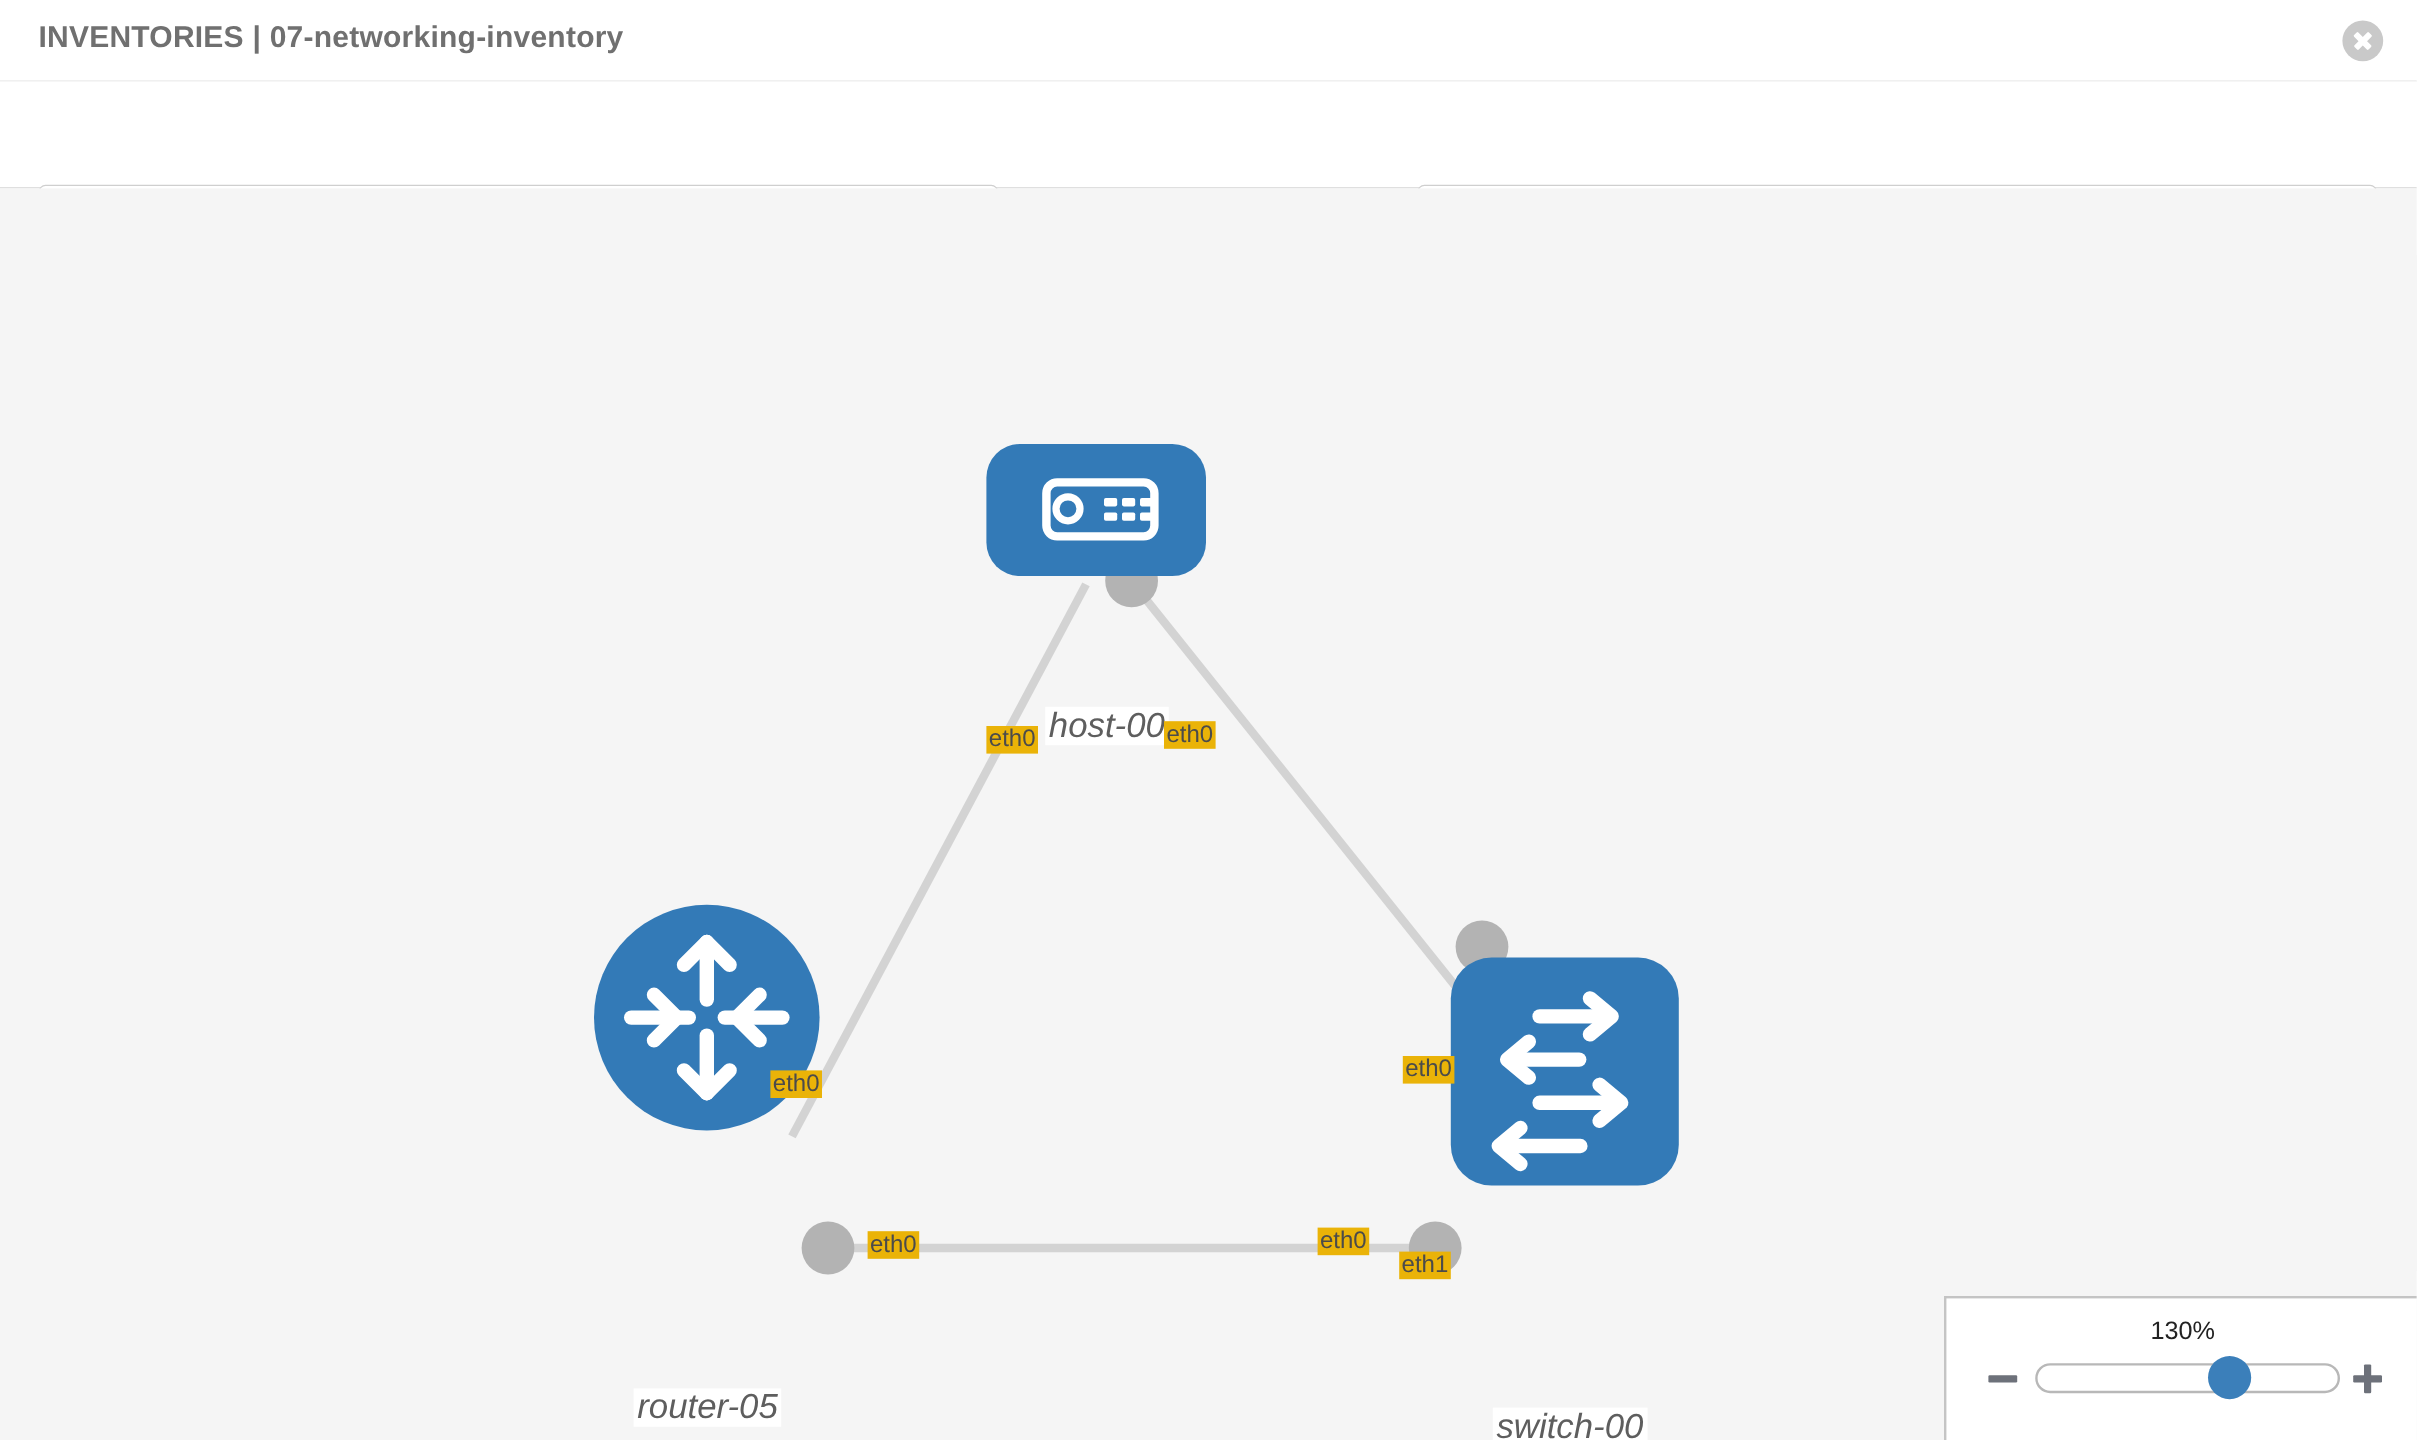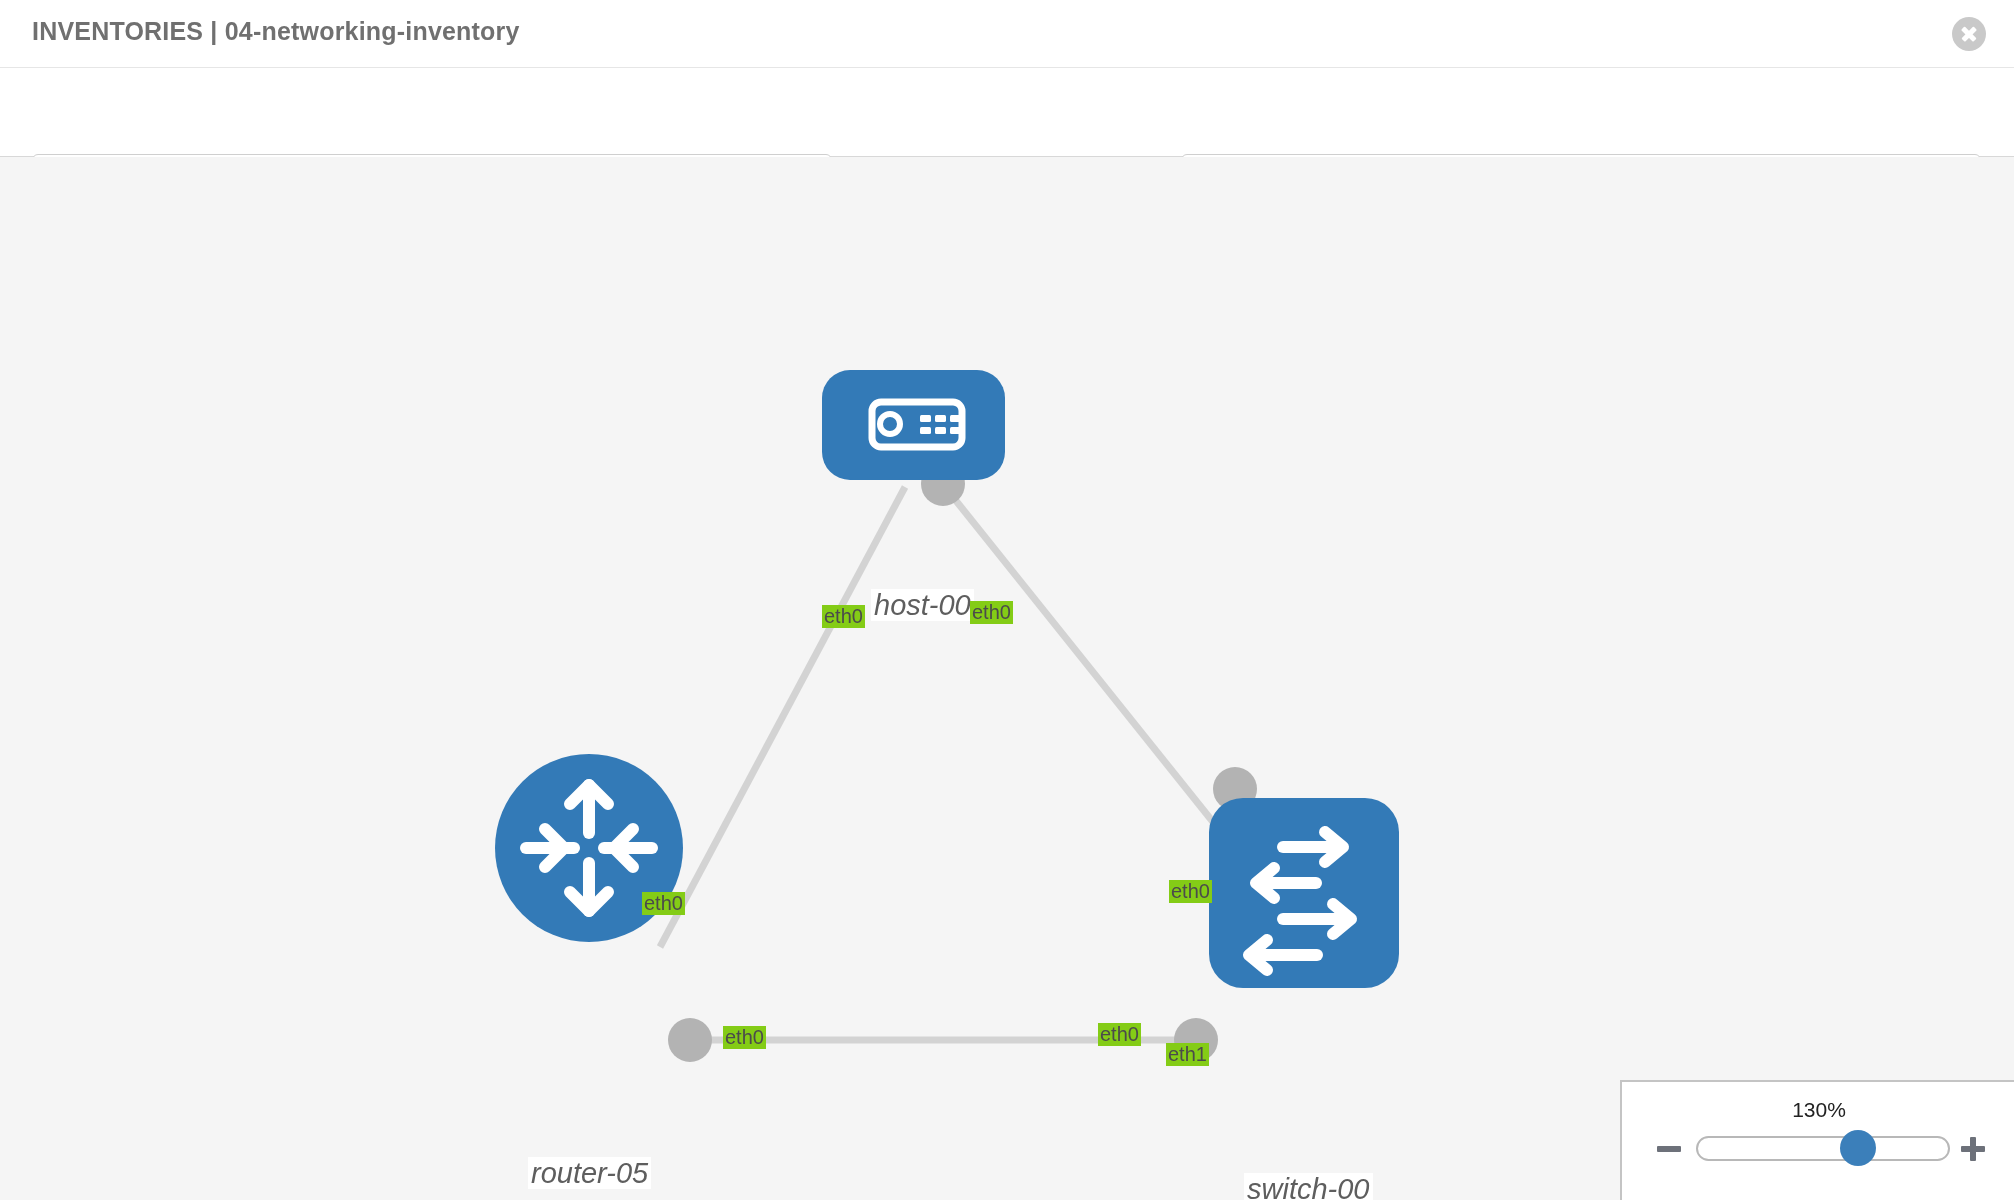--- a/index.html
+++ b/index.html
@@ -130,21 +130,21 @@
     background: #ffffff;
     color: #5e5e5e;
     font-size: 29px;
     line-height: 1.05;
     padding: 1px 3px;
     white-space: nowrap;
     font-style: italic;
   }
   .iface-label {
     position: absolute;
-    background: #84cc16;
+    background: #eab308;
     color: #4b4b4b;
     font-size: 20px;
     line-height: 1.05;
     padding: 1px 2px;
     white-space: nowrap;
   }
 
   
   .zoom-panel {
     position: absolute;
@@ -211,21 +211,21 @@
     height: 36px;
     border-radius: 50%;
     background: #3b7fba;
     cursor: pointer;
   }
 </style>
 </head>
 <body>
 
 <div class="header">
-  <div class="header-title">INVENTORIES | 04-networking-inventory</div>
+  <div class="header-title">INVENTORIES | 07-networking-inventory</div>
   <div class="close-icon"></div>
 </div>
 
 <div class="toolbar">
 
   <div class="select-box" id="actions-select">
     <span class="sel-text">ACTIONS</span>
     <span class="caret"></span>
   </div>
 

